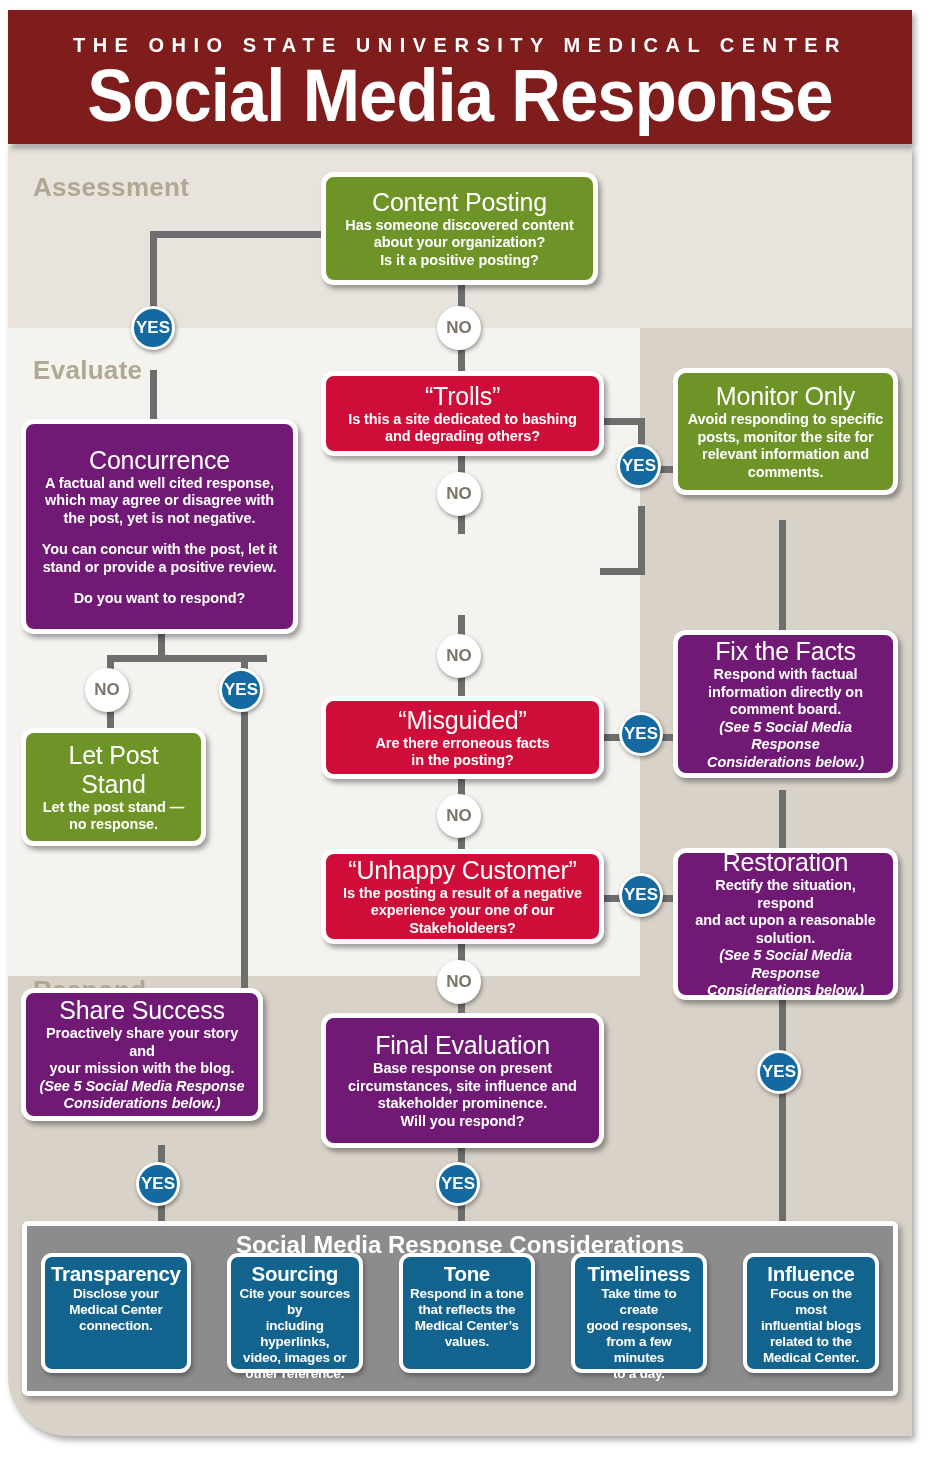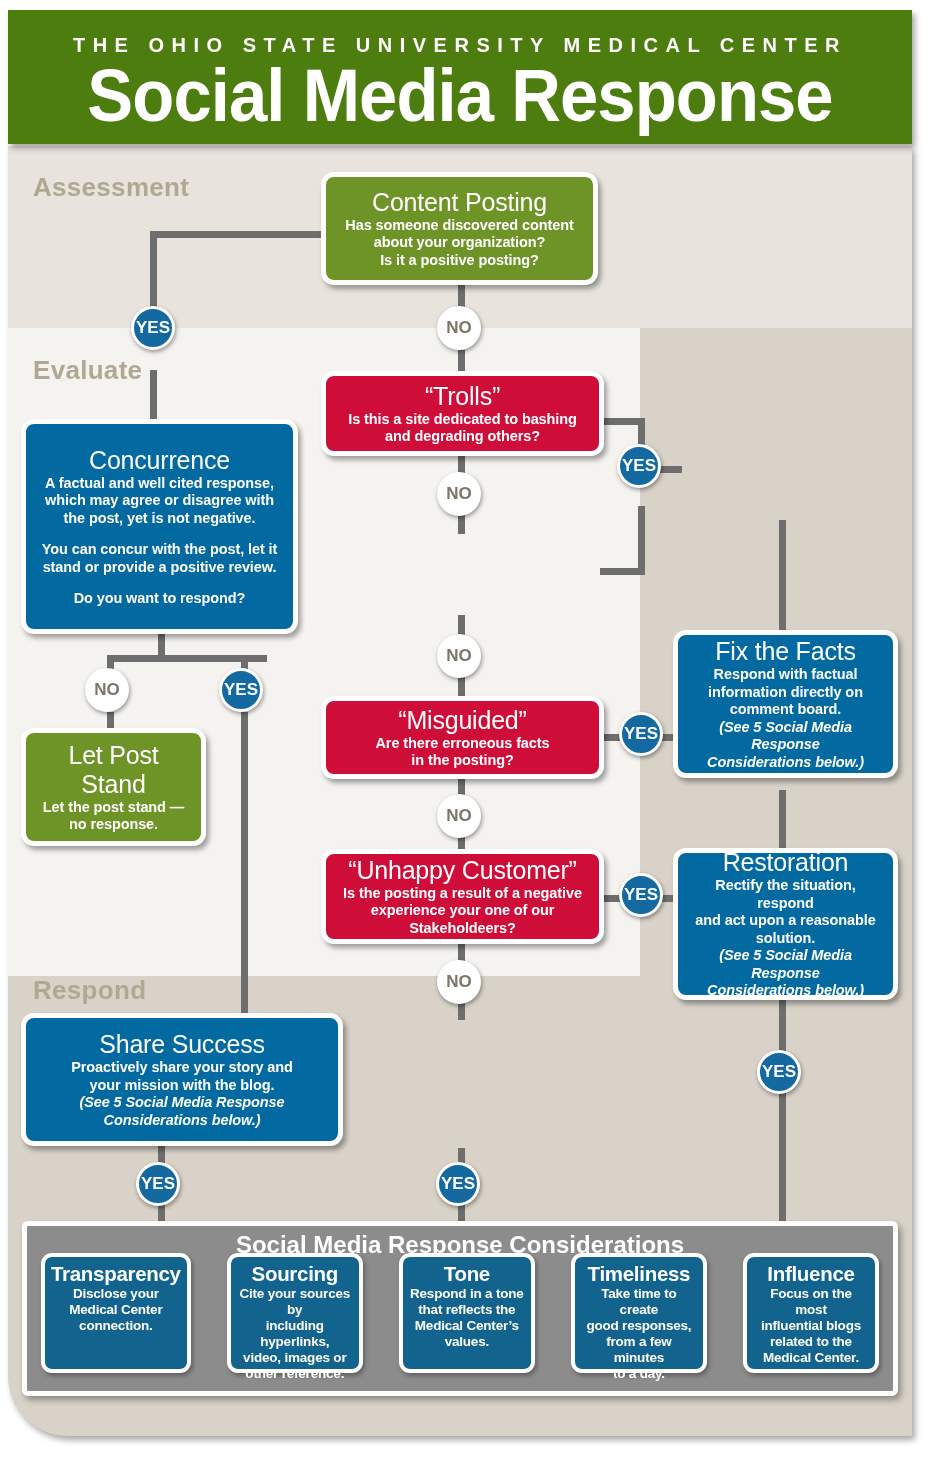--- a/index.html
+++ b/index.html
@@ -10,21 +10,21 @@
   
   .page-body{position:absolute;left:8px;top:146px;width:904px;height:1290px;
     background:#d8d2c8;border-bottom-left-radius:60px;
     box-shadow:3px 4px 6px rgba(0,0,0,.35);}
 
   
   .band-assessment{position:absolute;left:8px;top:146px;width:904px;height:182px;background:#e8e4dd;}
   .band-evaluate{position:absolute;left:8px;top:328px;width:632px;height:648px;background:#f4f3f0;}
 
   
-  .header{position:absolute;left:8px;top:10px;width:904px;height:134px;background:#4d7c0f;
+  .header{position:absolute;left:8px;top:10px;width:904px;height:134px;background:#7f1d1d;
     box-shadow:3px 4px 6px rgba(0,0,0,.35);}
   .header-kicker{position:absolute;left:0;top:24px;width:904px;text-align:center;color:#fff;
     font-size:20px;font-weight:bold;letter-spacing:7.5px;}
   .header-title{position:absolute;left:0;top:44px;width:904px;text-align:center;color:#fff;
     font-size:74px;font-weight:bold;letter-spacing:-1px;line-height:84px;
     font-family:"Liberation Sans Narrow","Liberation Sans",sans-serif;
     transform:scaleX(.93);transform-origin:center;}
 
   
   .section-label{position:absolute;color:#b1a894;font-size:26px;font-weight:bold;
@@ -44,21 +44,21 @@
   .badge-no{background:#ffffff;color:#7c756a;}
 
   
   .box{position:absolute;box-sizing:border-box;border-radius:13px;
     border:5px solid #ffffff;color:#ffffff;text-align:center;
     box-shadow:3px 4px 5px rgba(0,0,0,.35);z-index:4;
     display:flex;flex-direction:column;justify-content:center;
     padding:6px 9px;}
   .box-green{background:#6e9427;}
   .box-red{background:#ce0e39;}
-  .box-blue{background:#0369a1;}
+  .box-blue{background:#701a75;}
   .box h3{margin:0 0 1px 0;font-size:25px;font-weight:normal;line-height:28px;letter-spacing:-.2px;}
   .box p{margin:0;font-size:14.5px;font-weight:bold;line-height:17.5px;letter-spacing:-.1px;}
   .box p.note{font-style:italic;}
   .box p.gap{margin-top:14px;}
 
   
   .cons-panel{position:absolute;left:22px;top:1221px;width:876px;height:175px;
     background:#8c8c8c;border:5px solid #ffffff;border-radius:6px;box-sizing:border-box;
     box-shadow:3px 4px 6px rgba(0,0,0,.35);z-index:6;}
   .cons-title{position:absolute;left:0;top:5px;width:866px;text-align:center;color:#ffffff;
@@ -191,47 +191,61 @@
     <p class="gap">Do you want to respond?</p>
   </div>
 
   <div class="box box-green" style="left:21px;top:728px;width:185px;height:118px;">
     <h3>Let Post</h3>
     <h3>Stand</h3>
     <p>Let the post stand —</p>
     <p>no response.</p>
   </div>
 
+  <div class="box box-green" style="left:673px;top:368px;width:225px;height:127px;">
+    <h3>Monitor Only</h3>
+    <p>Avoid responding to specific</p>
+    <p>posts, monitor the site for</p>
+    <p>relevant information and</p>
+    <p>comments.</p>
+  </div>
 
   <div class="box box-blue" style="left:673px;top:630px;width:225px;height:148px;">
     <h3>Fix the Facts</h3>
     <p>Respond with factual</p>
     <p>information directly on</p>
     <p>comment board.</p>
     <p class="note">(See 5 Social Media Response</p>
     <p class="note">Considerations below.)</p>
   </div>
 
   <div class="box box-blue" style="left:673px;top:848px;width:225px;height:152px;">
     <h3>Restoration</h3>
     <p>Rectify the situation, respond</p>
     <p>and act upon a reasonable</p>
     <p>solution.</p>
     <p class="note">(See 5 Social Media Response</p>
     <p class="note">Considerations below.)</p>
   </div>
 
-  <div class="box box-blue" style="left:21px;top:1013px;width:322px;height:133px;">
+  <div class="box box-blue" style="left:21px;top:988px;width:242px;height:133px;">
     <h3>Share Success</h3>
     <p>Proactively share your story and</p>
     <p>your mission with the blog.</p>
     <p class="note">(See 5 Social Media Response</p>
     <p class="note">Considerations below.)</p>
   </div>
 
+  <div class="box box-blue" style="left:321px;top:1013px;width:283px;height:135px;">
+    <h3>Final Evaluation</h3>
+    <p>Base response on present</p>
+    <p>circumstances, site influence and</p>
+    <p>stakeholder prominence.</p>
+    <p>Will you respond?</p>
+  </div>
 
   <div class="cons-panel">
     <div class="cons-title">Social Media Response Considerations</div>
     <div class="cons-cards">
 
       <div class="cons-card">
         <h4>Transparency</h4>
         <p>Disclose your</p>
         <p>Medical Center</p>
         <p>connection.</p>

